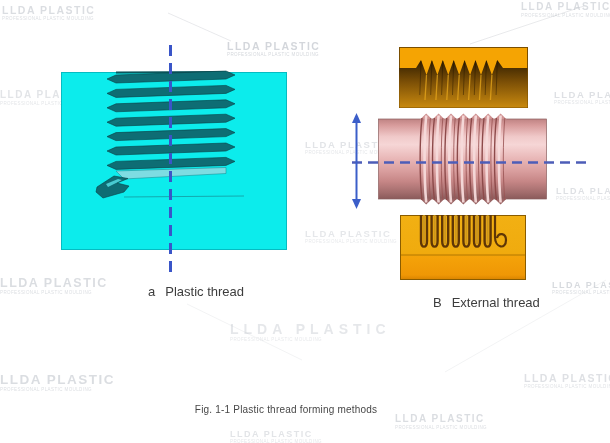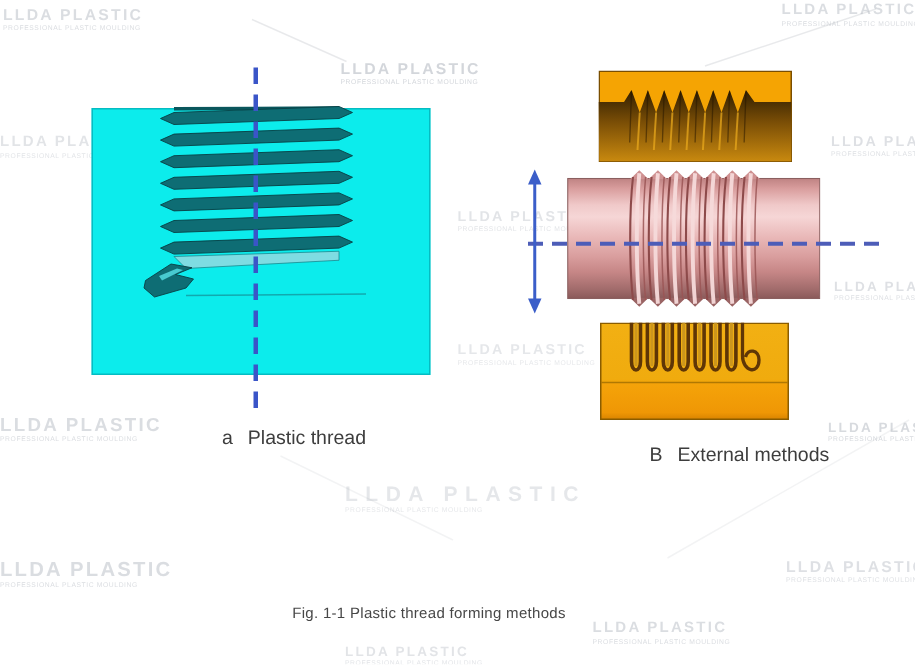--- a/index.html
+++ b/index.html
@@ -237,18 +237,18 @@
       <line x1="187" y1="304" x2="302" y2="360" opacity="0.12"></line>
     </g>
   </svg>
 
   <div id="label-a" class="fig-label">
     <span>a</span>
     <span>Plastic thread</span>
   </div>
   <div id="label-b" class="fig-label">
     <span>B</span>
-    <span>External methods</span>
+    <span>External thread</span>
   </div>
 
   <div id="caption">Fig. 1-1 Plastic thread forming methods</div>
 
 </div>
 
 </body></html>

